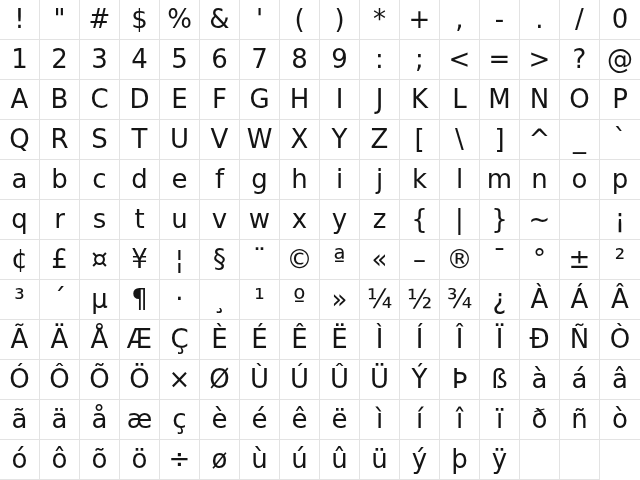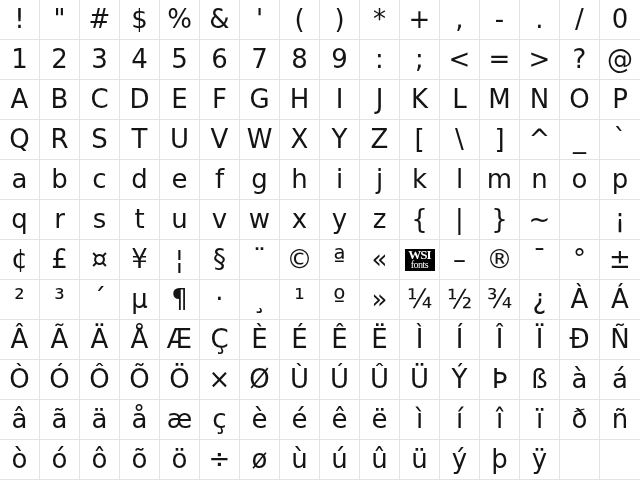--- a/index.html
+++ b/index.html
@@ -160,26 +160,20 @@
     <div class="cell"><span class="glyph">¢</span></div>
     <div class="cell"><span class="glyph">£</span></div>
     <div class="cell"><span class="glyph">¤</span></div>
     <div class="cell"><span class="glyph">¥</span></div>
     <div class="cell"><span class="glyph">¦</span></div>
     <div class="cell"><span class="glyph">§</span></div>
     <div class="cell"><span class="glyph">¨</span></div>
     <div class="cell"><span class="glyph">©</span></div>
     <div class="cell"><span class="glyph">ª</span></div>
     <div class="cell"><span class="glyph">«</span></div>
-    <div class="cell logo-cell">
-      <span class="wsi-logo">
-        <span class="wsi-top">WSI</span>
-        <span class="wsi-bottom">fonts</span>
-      </span>
-    </div>
     <div class="cell"><span class="glyph">–</span></div>
     <div class="cell"><span class="glyph">®</span></div>
     <div class="cell"><span class="glyph">¯</span></div>
     <div class="cell"><span class="glyph">°</span></div>
     <div class="cell"><span class="glyph">±</span></div>
     <div class="cell"><span class="glyph">²</span></div>
     <div class="cell"><span class="glyph">³</span></div>
     <div class="cell"><span class="glyph">´</span></div>
     <div class="cell"><span class="glyph">µ</span></div>
     <div class="cell"><span class="glyph">¶</span></div>

